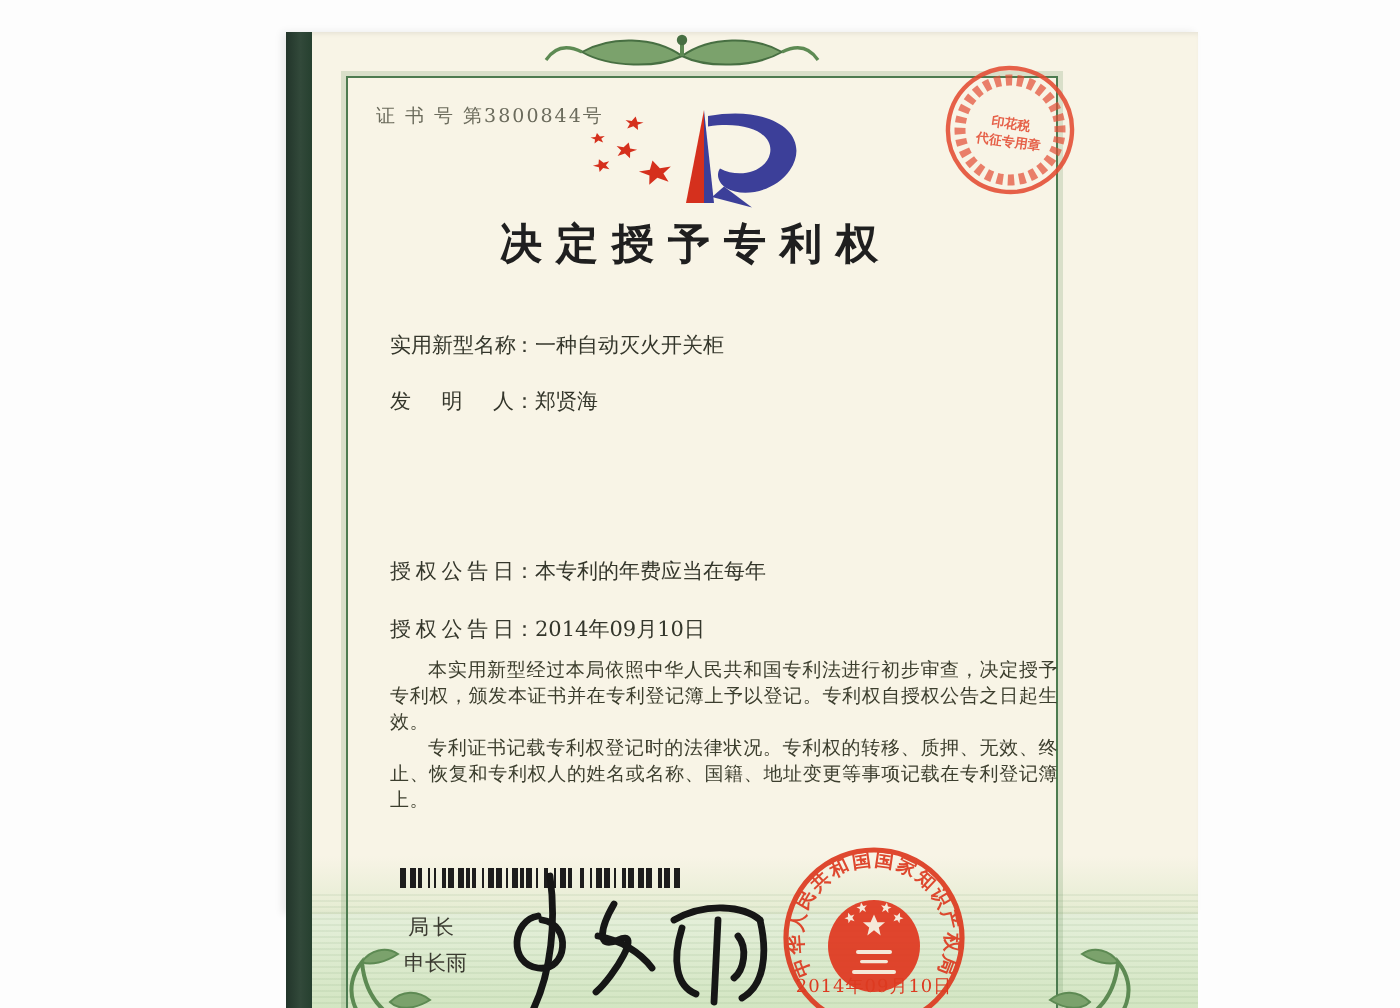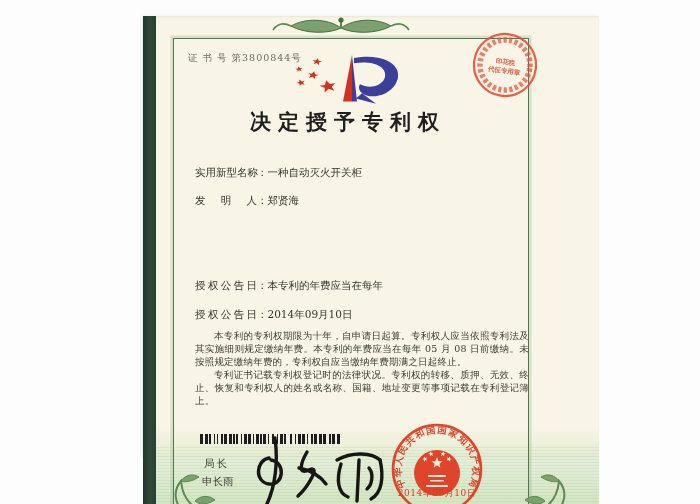--- a/index.html
+++ b/index.html
@@ -92,21 +92,21 @@
       <span class="flabel">发明人</span><span>：</span><span>郑贤海</span>
     </div>
     <div class="field f5">
       <span class="flabel">授权公告日</span><span>：</span><span>本专利的年费应当在每年</span>
     </div>
     <div class="field f6">
       <span class="flabel">授权公告日</span><span>：</span><span>2014年09月10日</span>
     </div>
 
     <div class="paras">
-      <p>本专利的专利权期限为十年，自申请日起算。专利权人应当依照专利法及其实施细则规定缴纳年费。本专利的年费应当在每年 05 月 08 日前缴纳。未按照规定缴纳年费的，专利权自应当缴纳年费期满之日起终止。</p>
+      <p>本实用新型经过本局依照中华人民共和国专利法进行初步审查，决定授予专利权，颁发本证书并在专利登记簿上予以登记。专利权自授权公告之日起生效。</p>
       <p>专利证书记载专利权登记时的法律状况。专利权的转移、质押、无效、终止、恢复和专利权人的姓名或名称、国籍、地址变更等事项记载在专利登记簿上。</p>
     </div>
 
     <div class="barcode"><span style="display: inline-block; height: 10px; width: 3px; background: rgb(29, 29, 29);"></span><span style="display: inline-block; height: 10px; width: 1.5px; background: transparent;"></span><span style="display: inline-block; height: 10px; width: 3px; background: rgb(29, 29, 29);"></span><span style="display: inline-block; height: 10px; width: 1.5px; background: transparent;"></span><span style="display: inline-block; height: 10px; width: 1.5px; background: rgb(29, 29, 29);"></span><span style="display: inline-block; height: 10px; width: 3px; background: transparent;"></span><span style="display: inline-block; height: 10px; width: 1.5px; background: rgb(29, 29, 29);"></span><span style="display: inline-block; height: 10px; width: 1.5px; background: transparent;"></span><span style="display: inline-block; height: 10px; width: 1.5px; background: rgb(29, 29, 29);"></span><span style="display: inline-block; height: 10px; width: 3px; background: transparent;"></span><span style="display: inline-block; height: 10px; width: 1.5px; background: rgb(29, 29, 29);"></span><span style="display: inline-block; height: 10px; width: 1.5px; background: transparent;"></span><span style="display: inline-block; height: 10px; width: 3px; background: rgb(29, 29, 29);"></span><span style="display: inline-block; height: 10px; width: 1.5px; background: transparent;"></span><span style="display: inline-block; height: 10px; width: 3px; background: rgb(29, 29, 29);"></span><span style="display: inline-block; height: 10px; width: 1.5px; background: transparent;"></span><span style="display: inline-block; height: 10px; width: 1.5px; background: rgb(29, 29, 29);"></span><span style="display: inline-block; height: 10px; width: 1.5px; background: transparent;"></span><span style="display: inline-block; height: 10px; width: 1.5px; background: rgb(29, 29, 29);"></span><span style="display: inline-block; height: 10px; width: 3px; background: transparent;"></span><span style="display: inline-block; height: 10px; width: 1.5px; background: rgb(29, 29, 29);"></span><span style="display: inline-block; height: 10px; width: 1.5px; background: transparent;"></span><span style="display: inline-block; height: 10px; width: 3px; background: rgb(29, 29, 29);"></span><span style="display: inline-block; height: 10px; width: 1.5px; background: transparent;"></span><span style="display: inline-block; height: 10px; width: 3px; background: rgb(29, 29, 29);"></span><span style="display: inline-block; height: 10px; width: 1.5px; background: transparent;"></span><span style="display: inline-block; height: 10px; width: 1.5px; background: rgb(29, 29, 29);"></span><span style="display: inline-block; height: 10px; width: 1.5px; background: transparent;"></span><span style="display: inline-block; height: 10px; width: 3px; background: rgb(29, 29, 29);"></span><span style="display: inline-block; height: 10px; width: 1.5px; background: transparent;"></span><span style="display: inline-block; height: 10px; width: 1.5px; background: rgb(29, 29, 29);"></span><span style="display: inline-block; height: 10px; width: 1.5px; background: transparent;"></span><span style="display: inline-block; height: 10px; width: 3px; background: rgb(29, 29, 29);"></span><span style="display: inline-block; height: 10px; width: 1.5px; background: transparent;"></span><span style="display: inline-block; height: 10px; width: 1.5px; background: rgb(29, 29, 29);"></span><span style="display: inline-block; height: 10px; width: 3px; background: transparent;"></span><span style="display: inline-block; height: 10px; width: 1.5px; background: rgb(29, 29, 29);"></span><span style="display: inline-block; height: 10px; width: 3px; background: transparent;"></span><span style="display: inline-block; height: 10px; width: 1.5px; background: rgb(29, 29, 29);"></span><span style="display: inline-block; height: 10px; width: 1.5px; background: transparent;"></span><span style="display: inline-block; height: 10px; width: 3px; background: rgb(29, 29, 29);"></span><span style="display: inline-block; height: 10px; width: 1.5px; background: transparent;"></span><span style="display: inline-block; height: 10px; width: 1.5px; background: rgb(29, 29, 29);"></span><span style="display: inline-block; height: 10px; width: 4.5px; background: transparent;"></span><span style="display: inline-block; height: 10px; width: 1.5px; background: rgb(29, 29, 29);"></span><span style="display: inline-block; height: 10px; width: 3px; background: transparent;"></span><span style="display: inline-block; height: 10px; width: 1.5px; background: rgb(29, 29, 29);"></span><span style="display: inline-block; height: 10px; width: 1.5px; background: transparent;"></span><span style="display: inline-block; height: 10px; width: 3px; background: rgb(29, 29, 29);"></span><span style="display: inline-block; height: 10px; width: 1.5px; background: transparent;"></span><span style="display: inline-block; height: 10px; width: 3px; background: rgb(29, 29, 29);"></span><span style="display: inline-block; height: 10px; width: 1.5px; background: transparent;"></span><span style="display: inline-block; height: 10px; width: 1.5px; background: rgb(29, 29, 29);"></span><span style="display: inline-block; height: 10px; width: 3px; background: transparent;"></span><span style="display: inline-block; height: 10px; width: 1.5px; background: rgb(29, 29, 29);"></span><span style="display: inline-block; height: 10px; width: 1.5px; background: transparent;"></span><span style="display: inline-block; height: 10px; width: 3px; background: rgb(29, 29, 29);"></span><span style="display: inline-block; height: 10px; width: 1.5px; background: transparent;"></span><span style="display: inline-block; height: 10px; width: 3px; background: rgb(29, 29, 29);"></span><span style="display: inline-block; height: 10px; width: 1.5px; background: transparent;"></span><span style="display: inline-block; height: 10px; width: 3px; background: rgb(29, 29, 29);"></span><span style="display: inline-block; height: 10px; width: 3px; background: transparent;"></span><span style="display: inline-block; height: 10px; width: 1.5px; background: rgb(29, 29, 29);"></span><span style="display: inline-block; height: 10px; width: 1.5px; background: transparent;"></span><span style="display: inline-block; height: 10px; width: 3px; background: rgb(29, 29, 29);"></span><span style="display: inline-block; height: 10px; width: 1.5px; background: transparent;"></span><span style="display: inline-block; height: 10px; width: 3px; background: rgb(29, 29, 29);"></span></div>
 
     <div class="dir-title">局长</div>
     <div class="dir-name">申长雨</div>
 
     <svg class="sig" width="150" height="80" viewBox="0 0 150 80">
       <g fill="none" stroke="#161616" stroke-width="3.4" stroke-linecap="round">

